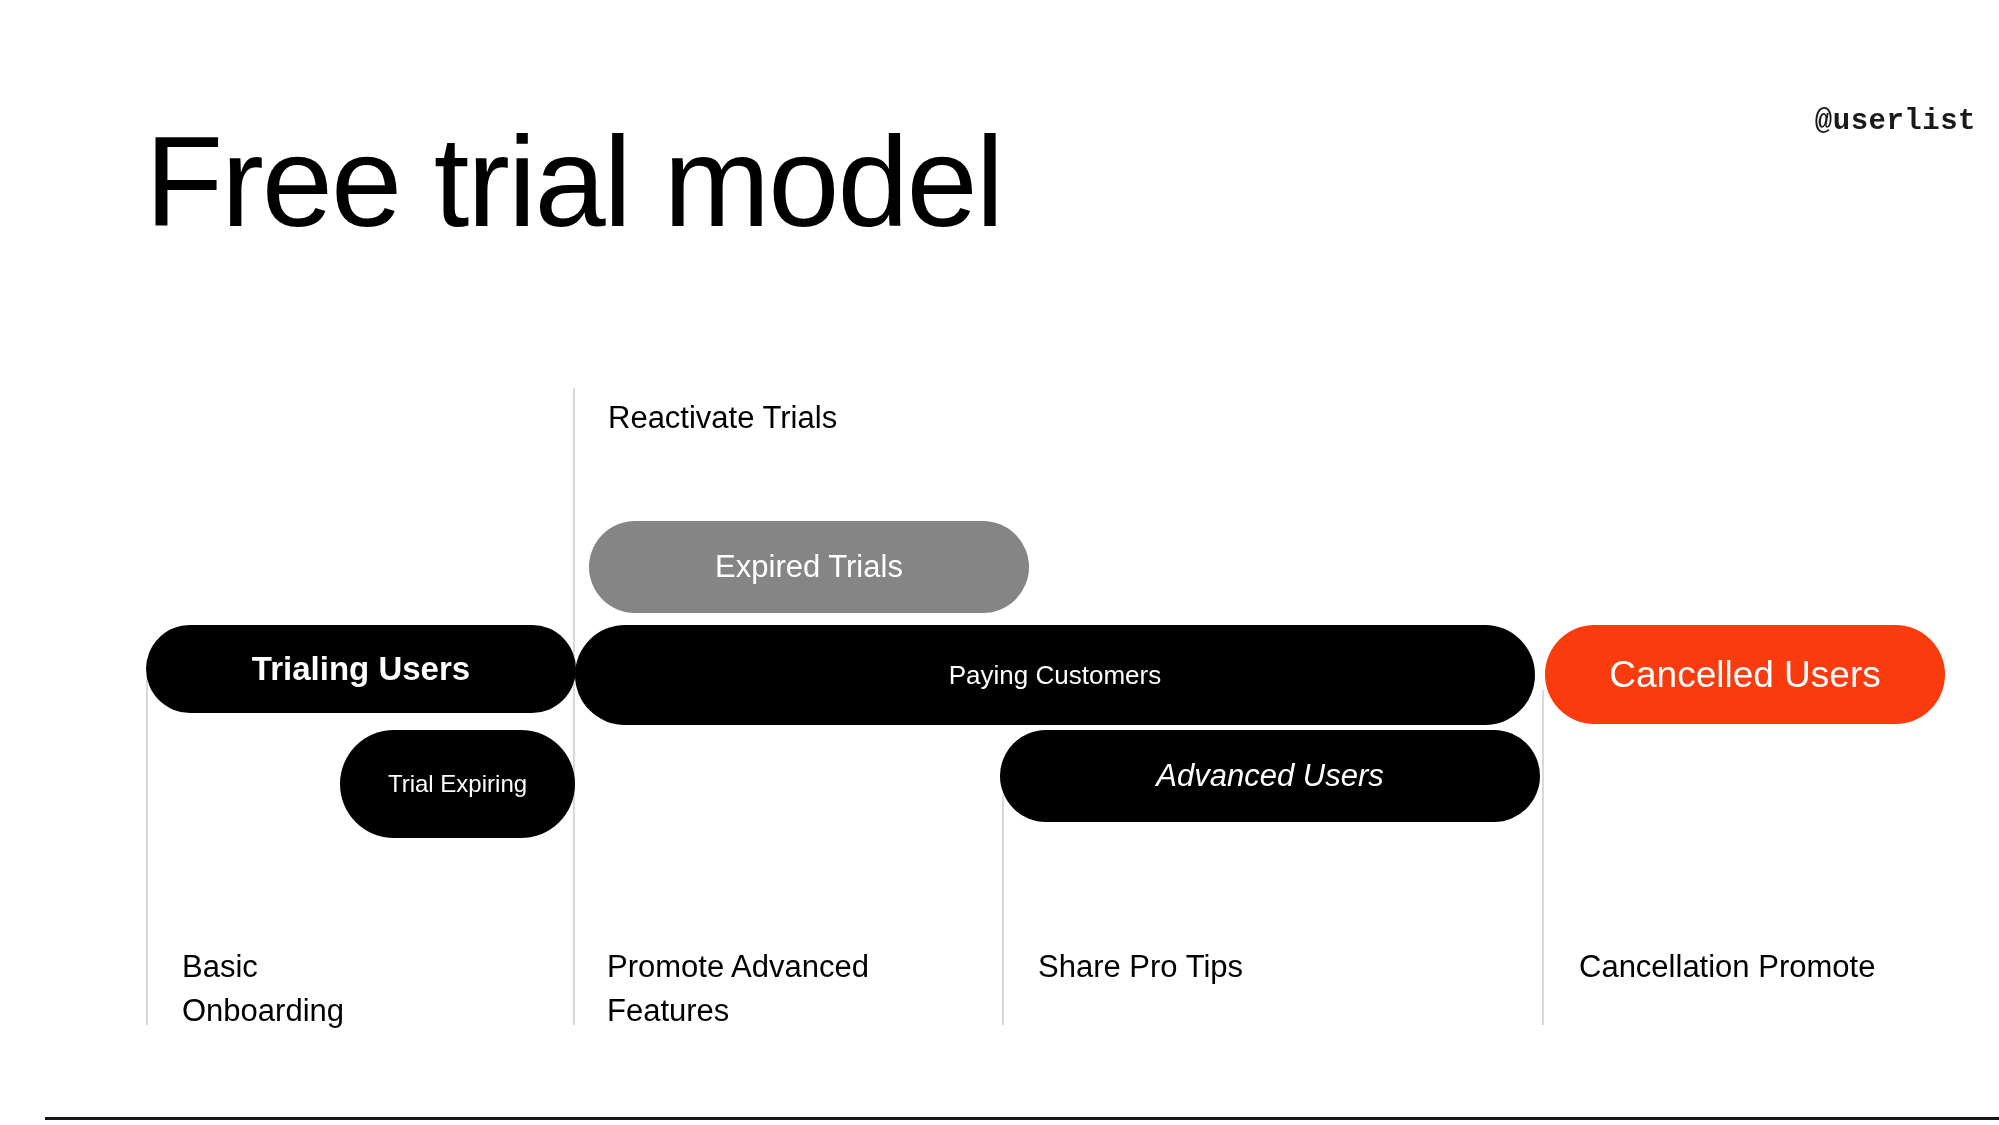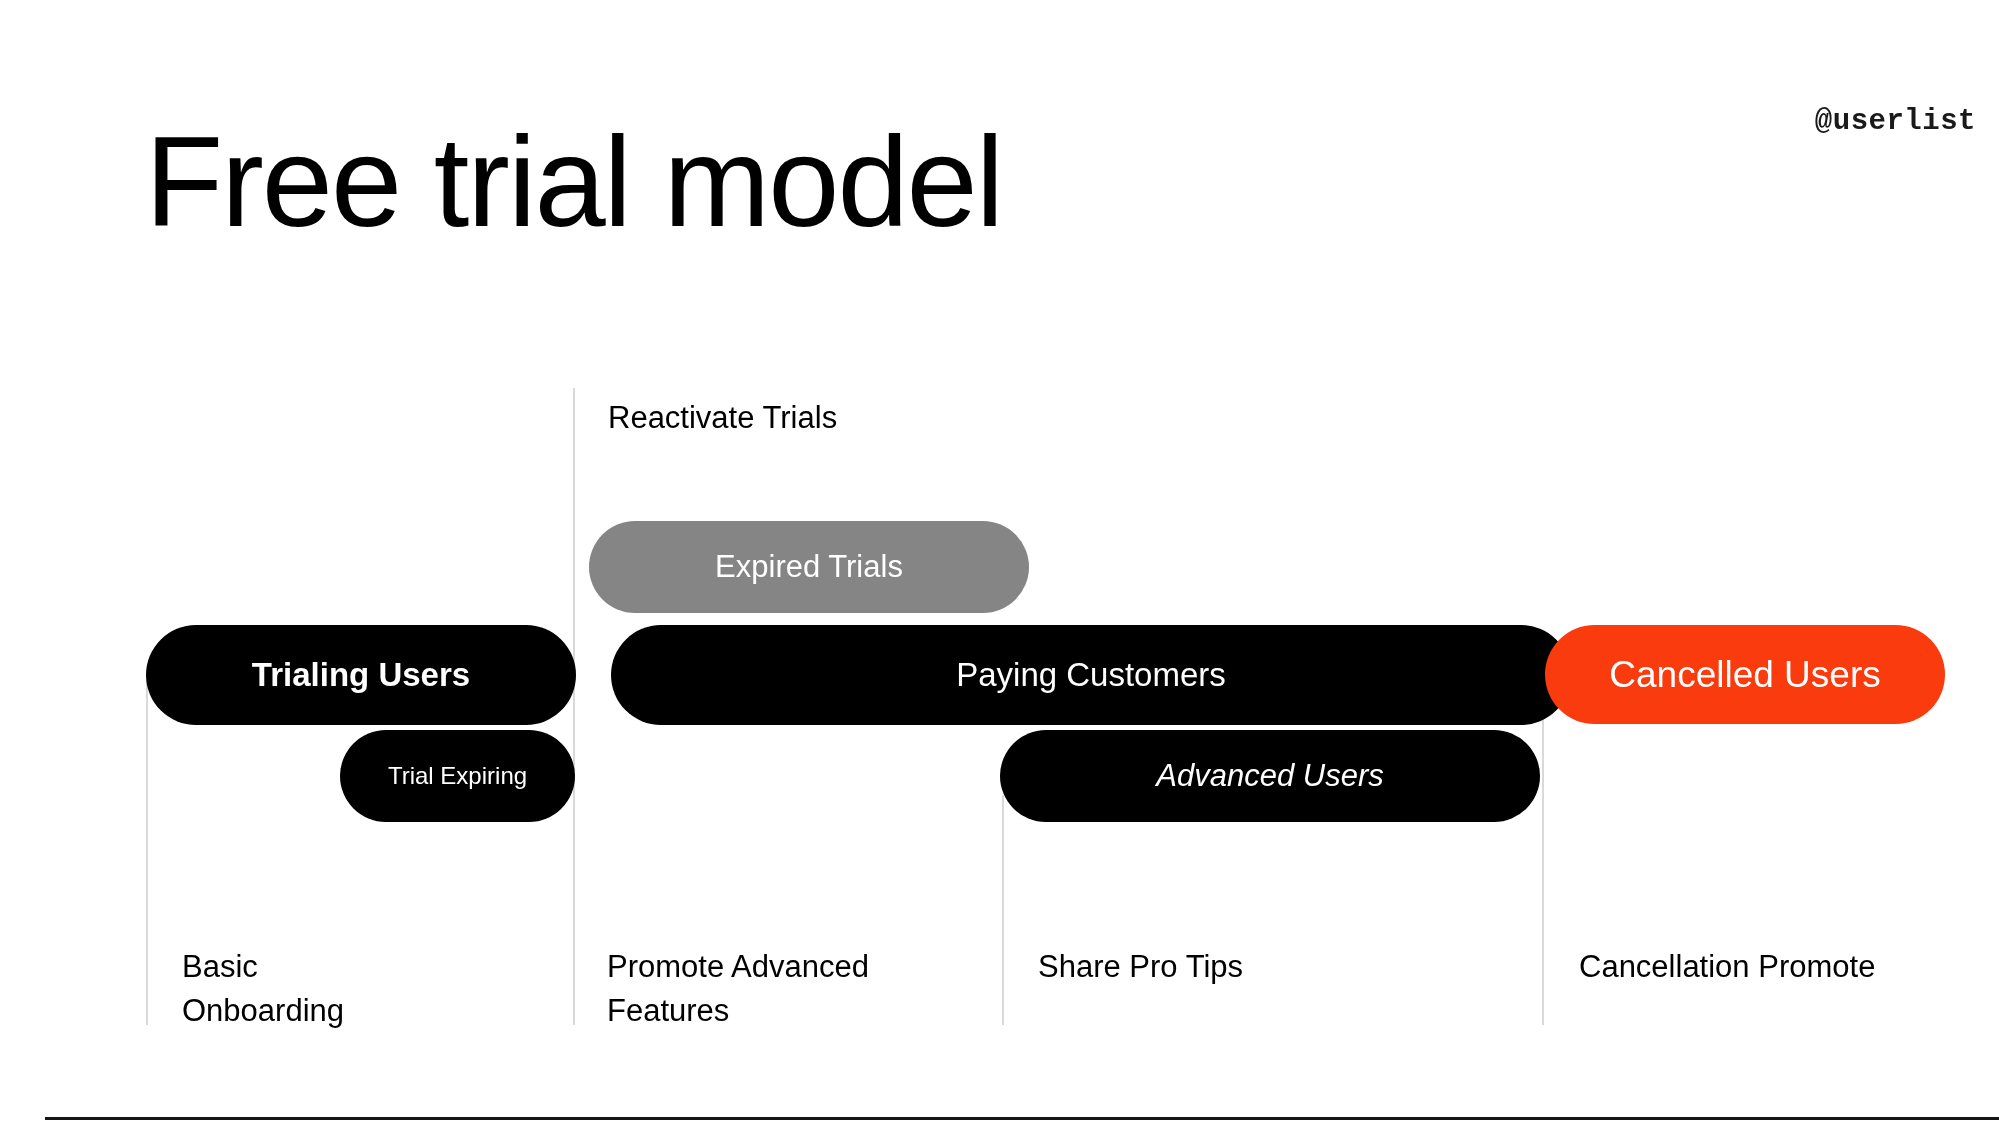--- a/index.html
+++ b/index.html
@@ -75,25 +75,25 @@
   .pill-black { background: #000000; }
   .pill-grey  { background: #858585; }
   .pill-orange{ background: #f93b0d; }
 
   .pill-label {
     display: block;
     white-space: nowrap;
   }
 
   
-  #pill-trialing   { left: 101px;  top: 625px; width: 430px; height: 100px; font-size: 33px; font-weight: 700; text-align: center; }
-  #pill-paying     { left: 566px;  top: 625px; width: 960px; height: 100px; font-size: 33px; font-weight: 400; }
+  #pill-trialing   { left: 101px;  top: 625px; width: 430px; height: 88px; font-size: 33px; font-weight: 700; text-align: center; }
+  #pill-paying     { left: 530px;  top: 625px; width: 960px; height: 100px; font-size: 26px; font-weight: 400; }
   #pill-cancelled  { left: 1500px; top: 625px; width: 400px; height: 99px; font-size: 37px; font-weight: 400; }
   #pill-expired    { left: 544px;  top: 521px; width: 440px; height: 92px;  font-size: 31px; font-weight: 400; }
-  #pill-trial-expiring { left: 295px; top: 730px; width: 235px; height: 92px; font-size: 24px; font-weight: 400; }
+  #pill-trial-expiring { left: 295px; top: 730px; width: 235px; height: 108px; font-size: 24px; font-weight: 400; }
   #pill-advanced   { left: 955px;  top: 730px; width: 540px; height: 92px;  font-size: 31px; font-weight: 400; font-style: italic; }
 
   
   .annotation {
     position: absolute;
     font-size: 31px;
     color: #000000;
     white-space: nowrap;
   }
   #annotation-reactivate { left: 563px; top: 400px; }

